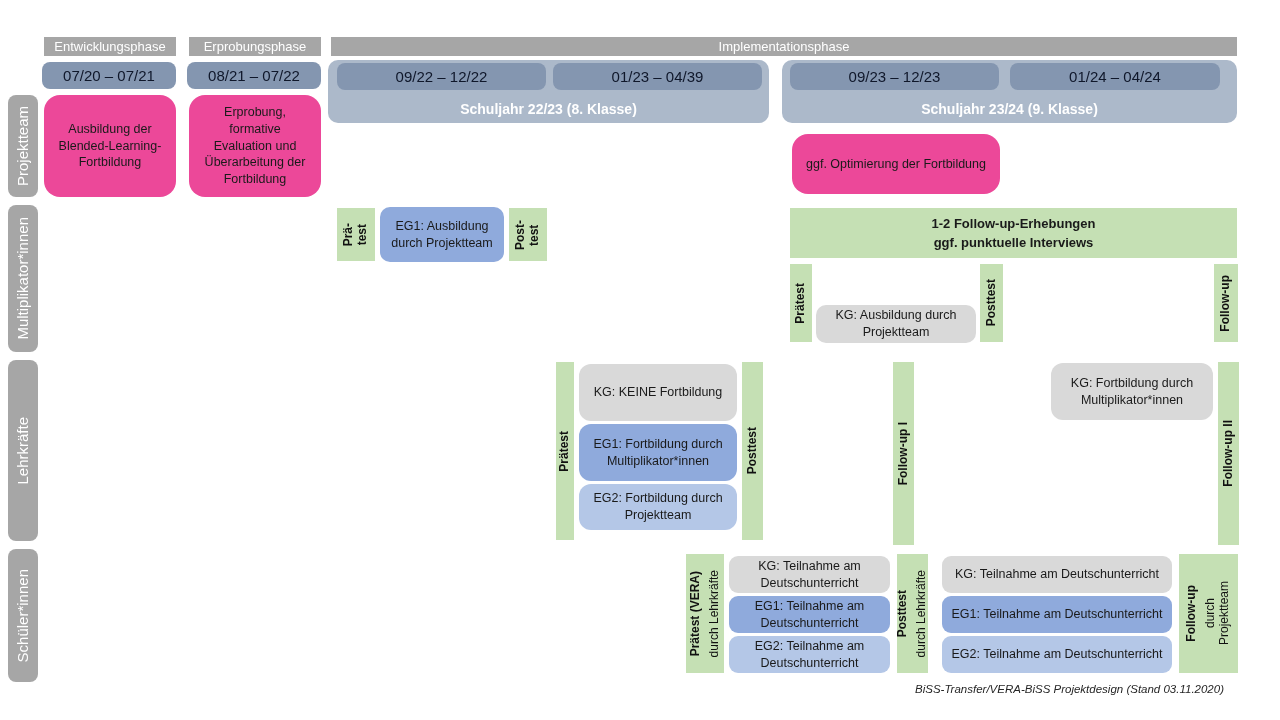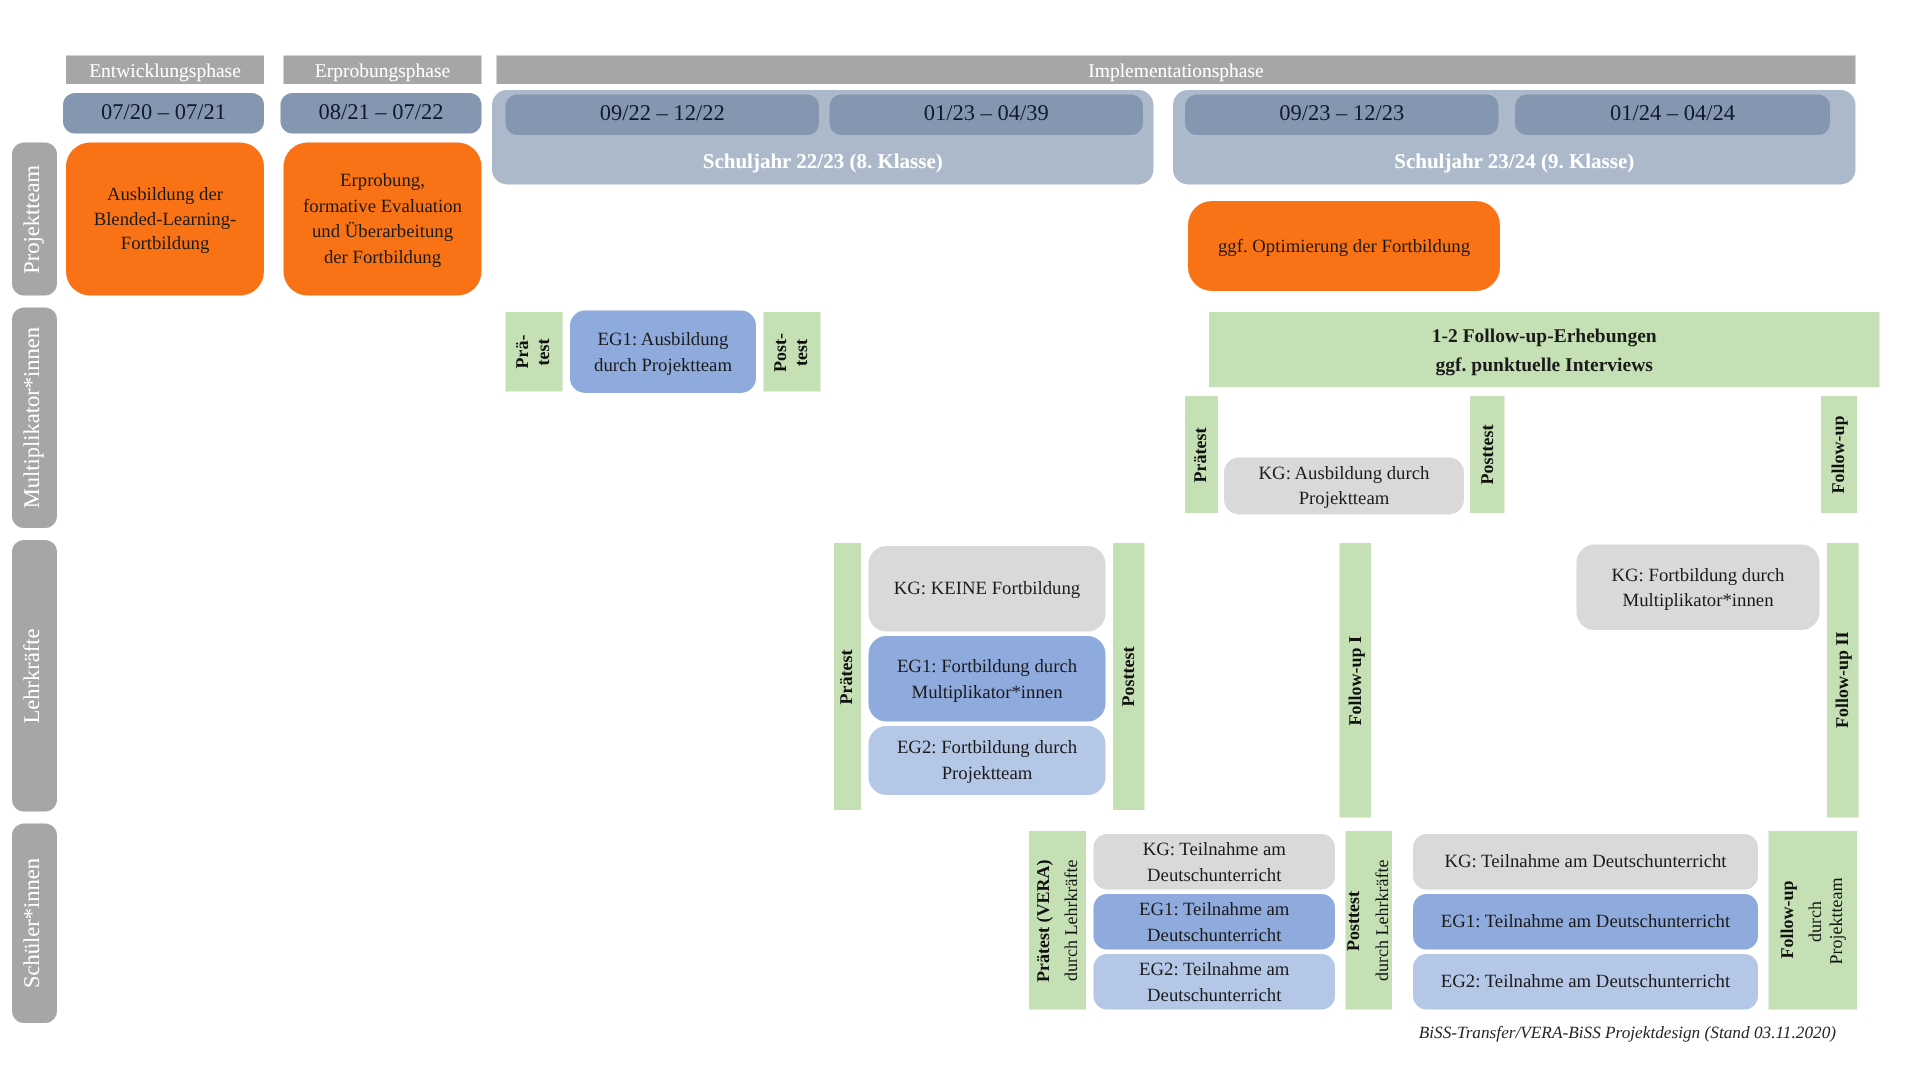--- a/index.html
+++ b/index.html
@@ -1,29 +1,29 @@
 <!DOCTYPE html>
 <html><head>
 <meta charset="utf-8">
 <style>
   html,body{margin:0;padding:0;background:#fff;}
   #canvas{
     position:relative;width:1280px;height:720px;background:#ffffff;
-    font-family:Liberation Serif, serif;color:#1a1a1a;overflow:hidden;
+    font-family:Liberation Sans, sans-serif;color:#1a1a1a;overflow:hidden;
   }
   .abs{position:absolute;box-sizing:border-box;}
   .flexc{display:flex;align-items:center;justify-content:center;text-align:center;}
   .phase-bar{background:#a6a6a6;color:#fff;font-size:13px;}
   .pill{background:#8496b0;color:#0f172a;border-radius:8px;font-size:15px;}
   .band{background:#acb9ca;border-radius:10px;}
   .sy-label{color:#fff;font-weight:bold;font-size:14px;}
   .rowlabel{background:#a6a6a6;border-radius:8px;color:#fff;font-size:15px;}
   .vtext{writing-mode:vertical-rl;transform:rotate(180deg);white-space:pre-line;text-align:center;line-height:1.15;}
   .box{border-radius:10px;font-size:12.5px;line-height:1.35;padding:2px 8px;}
-  .box.big{border-radius:16px;background:#f97316;padding:4px 12px;}
+  .box.big{border-radius:16px;background:#ec4899;padding:4px 12px;}
   .box.kg{background:#d9d9d9;}
   .box.eg1{background:#8faadc;}
   .box.eg2{background:#b4c7e7;}
   .marker{background:#c5e0b4;font-weight:bold;font-size:12px;color:#111;}
   .marker .sub{font-weight:normal;}
   .marker-band{background:#c5e0b4;font-weight:bold;font-size:13px;line-height:1.5;white-space:pre-line;}
   .footer{font-style:italic;font-size:11.5px;color:#262626;text-align:right;}
   .gap6{gap:5px;}
 </style>
 </head>
@@ -69,21 +69,21 @@
   <div class="abs marker flexc" style="left:337px;top:208px;width:38px;height:53px;">
     <span class="vtext">Prä-
 test</span>
   </div>
   <div class="abs box eg1 flexc" style="left:380px;top:207px;width:124px;height:55px;">EG1: Ausbildung durch Projektteam</div>
   <div class="abs marker flexc" style="left:509px;top:208px;width:38px;height:53px;">
     <span class="vtext">Post-
 test</span>
   </div>
 
-  <div class="abs marker-band flexc" style="left:790px;top:208px;width:447px;height:50px;margin-left:16px;">1-2 Follow-up-Erhebungen
+  <div class="abs marker-band flexc" style="left:790px;top:208px;width:447px;height:50px;">1-2 Follow-up-Erhebungen
 ggf. punktuelle Interviews</div>
 
   <div class="abs marker flexc" style="left:790px;top:264px;width:22px;height:78px;">
     <span class="vtext">Prätest</span>
   </div>
   <div class="abs box kg flexc" style="left:816px;top:305px;width:160px;height:38px;">KG: Ausbildung durch Projektteam</div>
   <div class="abs marker flexc" style="left:980px;top:264px;width:23px;height:78px;">
     <span class="vtext">Posttest</span>
   </div>
   <div class="abs marker flexc" style="left:1214px;top:264px;width:24px;height:78px;">

